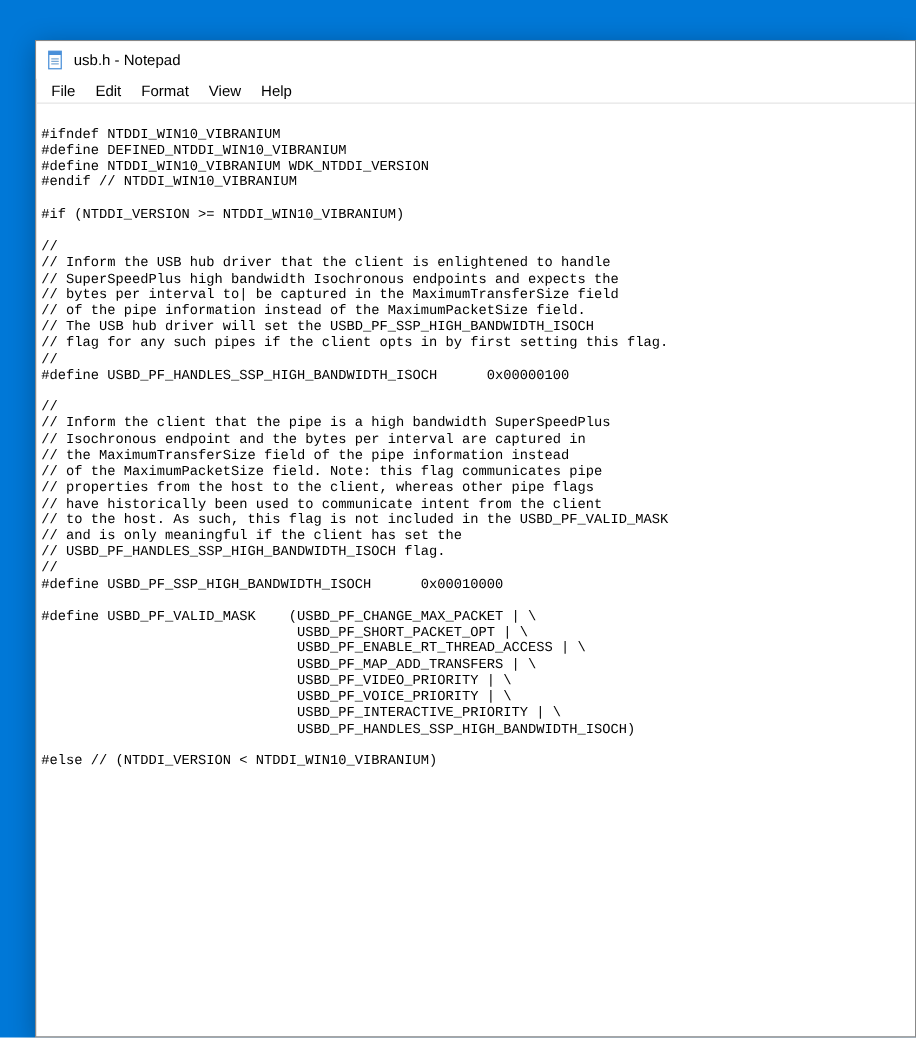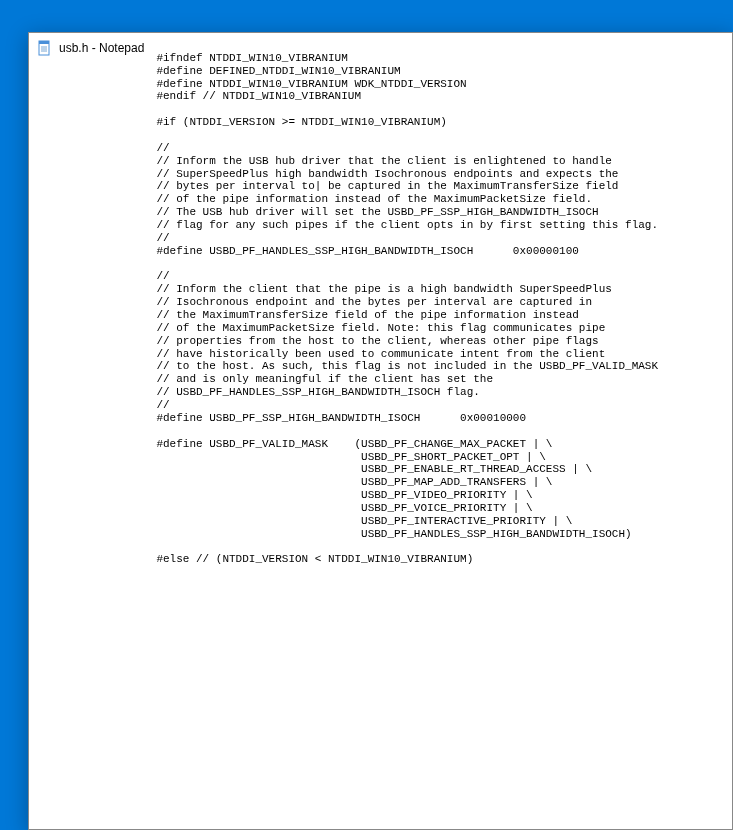--- a/index.html
+++ b/index.html
@@ -13,21 +13,21 @@
     .window {
       position: absolute;
       left: 28px;
       top: 32px;
       width: 705px;
       height: 798px;
       background: #ffffff;
       border: 1px solid #888;
       box-shadow: 0 4px 20px rgba(0,0,0,0.3);
       display: flex;
-      flex-direction: row;
+      flex-direction: column;
     }
     .titlebar {
       height: 30px;
       display: flex;
       align-items: center;
       padding: 0 8px;
       font-size: 12px;
       color: #000;
       background: #ffffff;
     }
@@ -71,20 +71,27 @@
       <svg viewBox="0 0 16 16" width="16" height="16">
         <rect x="2" y="1" width="10" height="14" fill="#fff" stroke="#4a90d9" stroke-width="1"></rect>
         <rect x="2" y="1" width="10" height="3" fill="#4a90d9"></rect>
         <line x1="4" y1="7" x2="10" y2="7" stroke="#7aa8d4" stroke-width="1"></line>
         <line x1="4" y1="9" x2="10" y2="9" stroke="#7aa8d4" stroke-width="1"></line>
         <line x1="4" y1="11" x2="10" y2="11" stroke="#7aa8d4" stroke-width="1"></line>
       </svg>
     </span>
     <span>usb.h - Notepad</span>
   </div>
+  <div class="menubar">
+    <span class="menu-item">File</span>
+    <span class="menu-item">Edit</span>
+    <span class="menu-item">Format</span>
+    <span class="menu-item">View</span>
+    <span class="menu-item">Help</span>
+  </div>
   <div class="editor">
 #ifndef NTDDI_WIN10_VIBRANIUM
 #define DEFINED_NTDDI_WIN10_VIBRANIUM
 #define NTDDI_WIN10_VIBRANIUM WDK_NTDDI_VERSION
 #endif // NTDDI_WIN10_VIBRANIUM
 
 #if (NTDDI_VERSION &gt;= NTDDI_WIN10_VIBRANIUM)
 
 //
 // Inform the USB hub driver that the client is enlightened to handle

